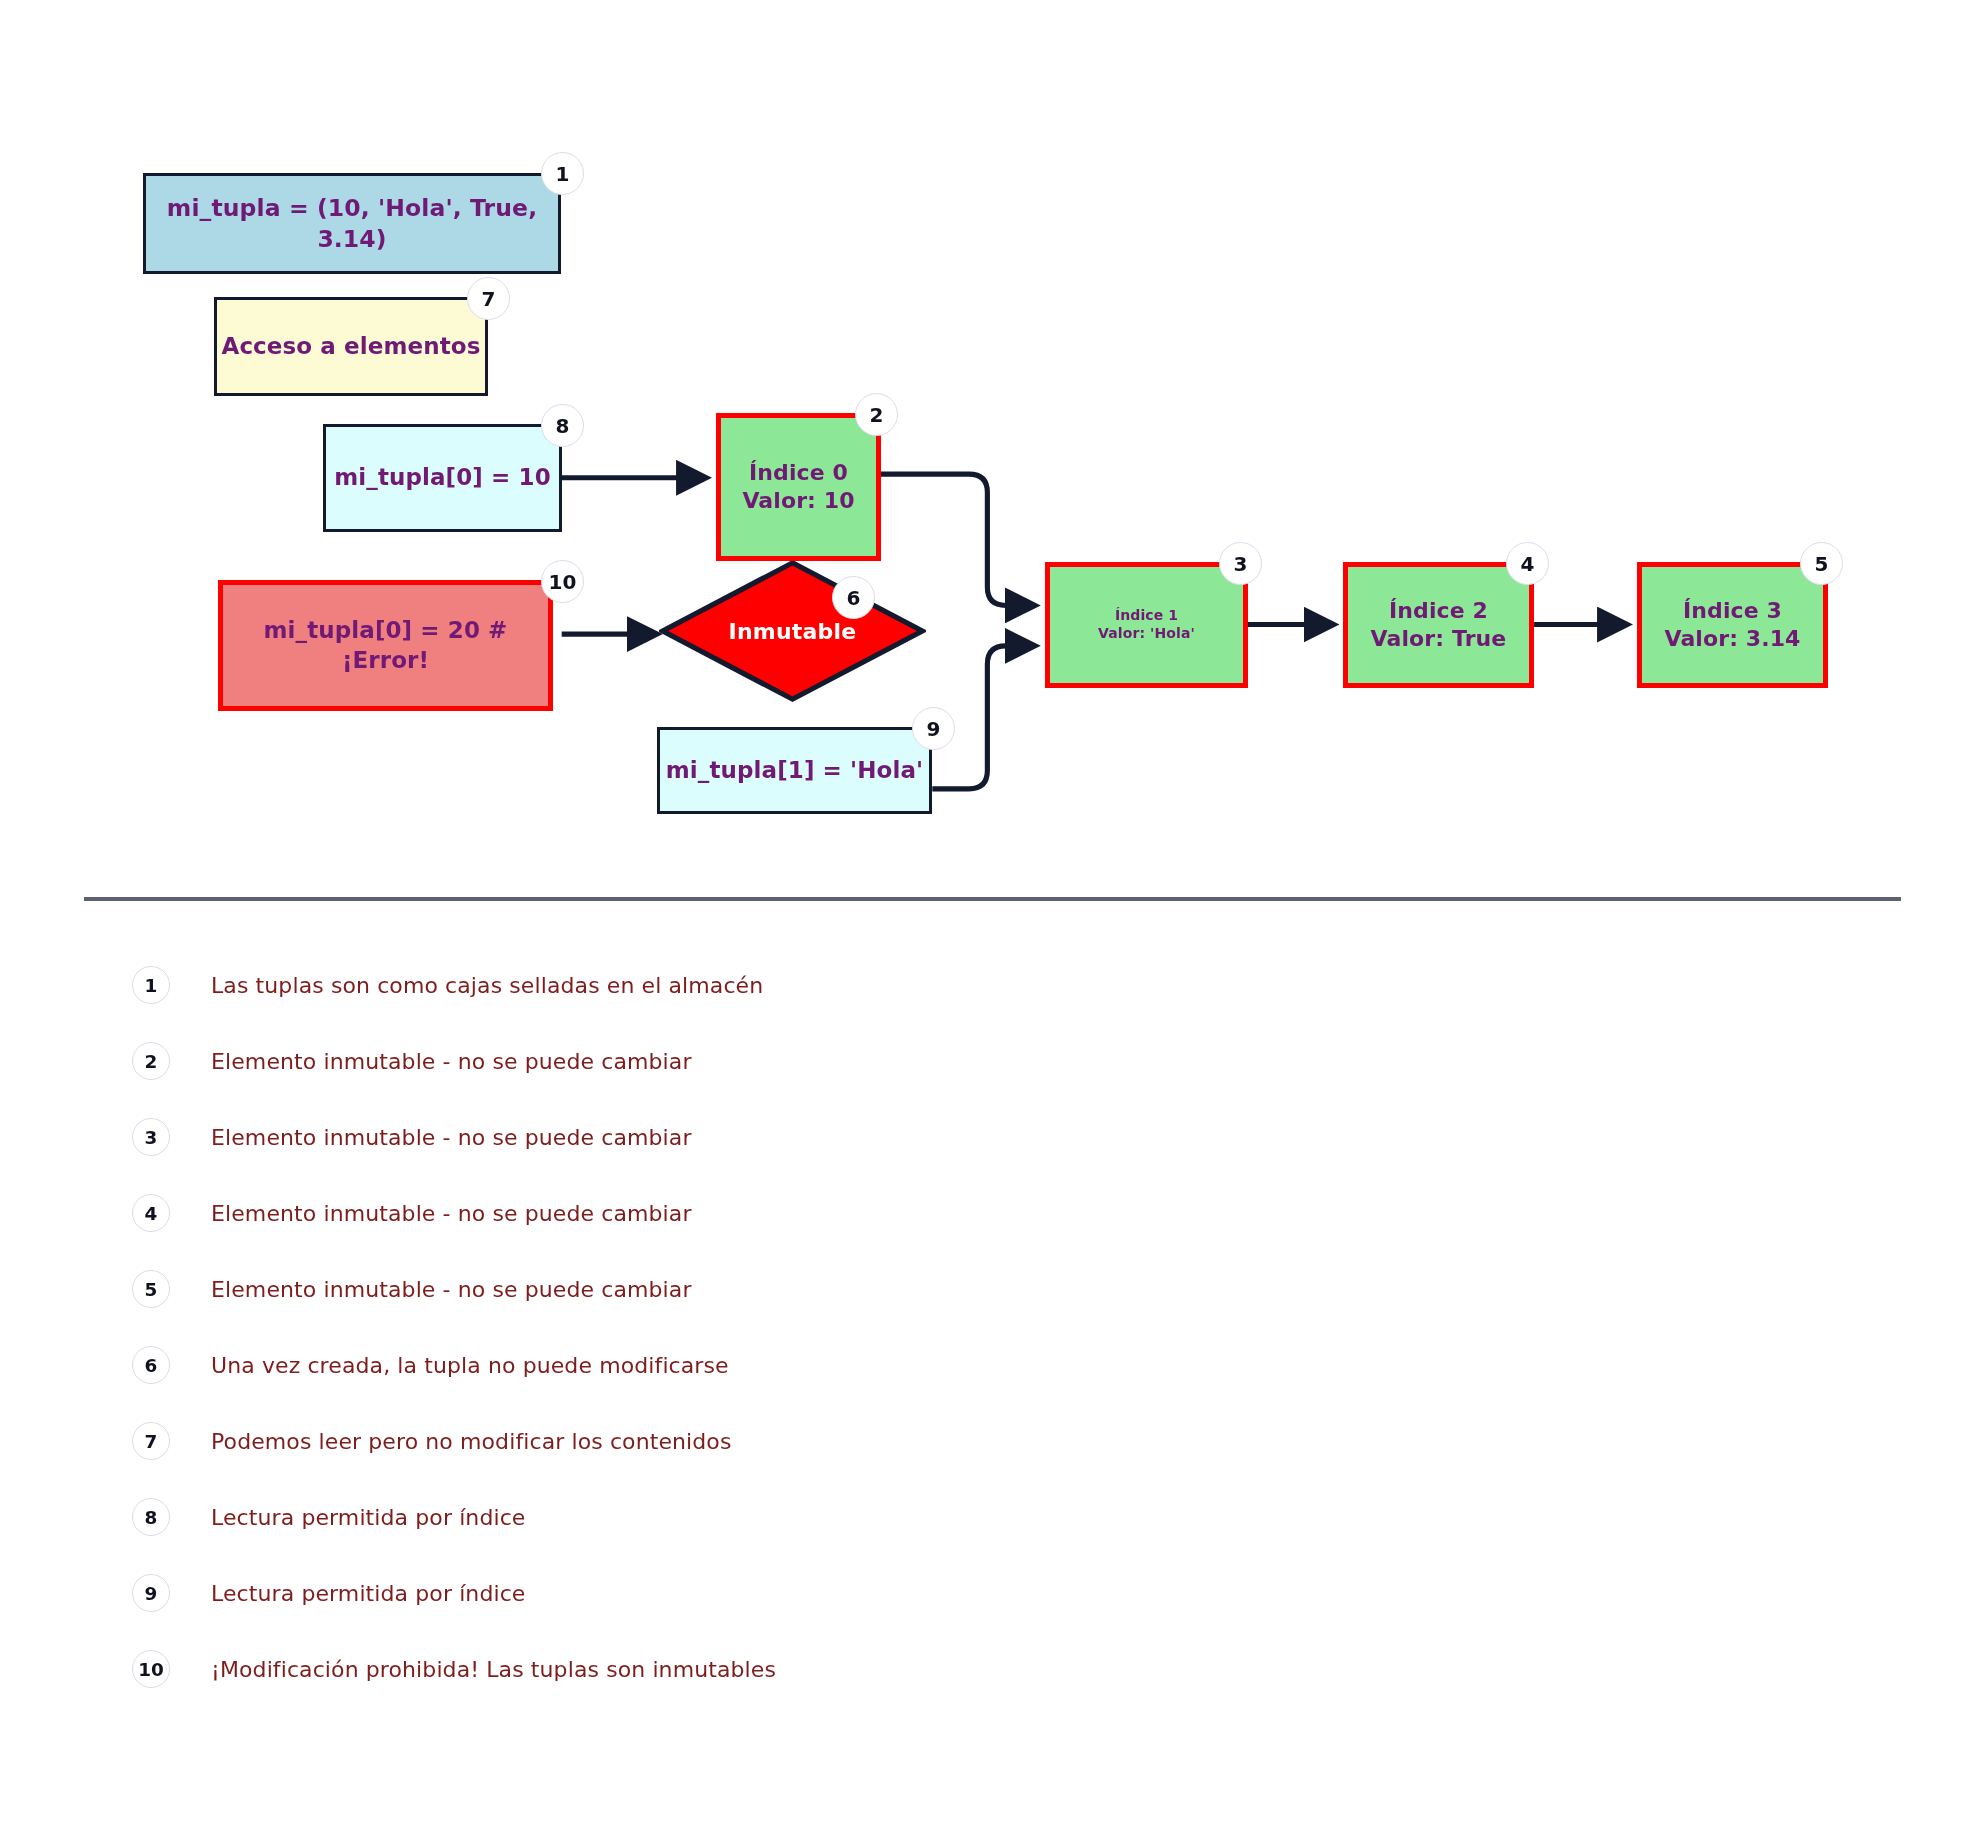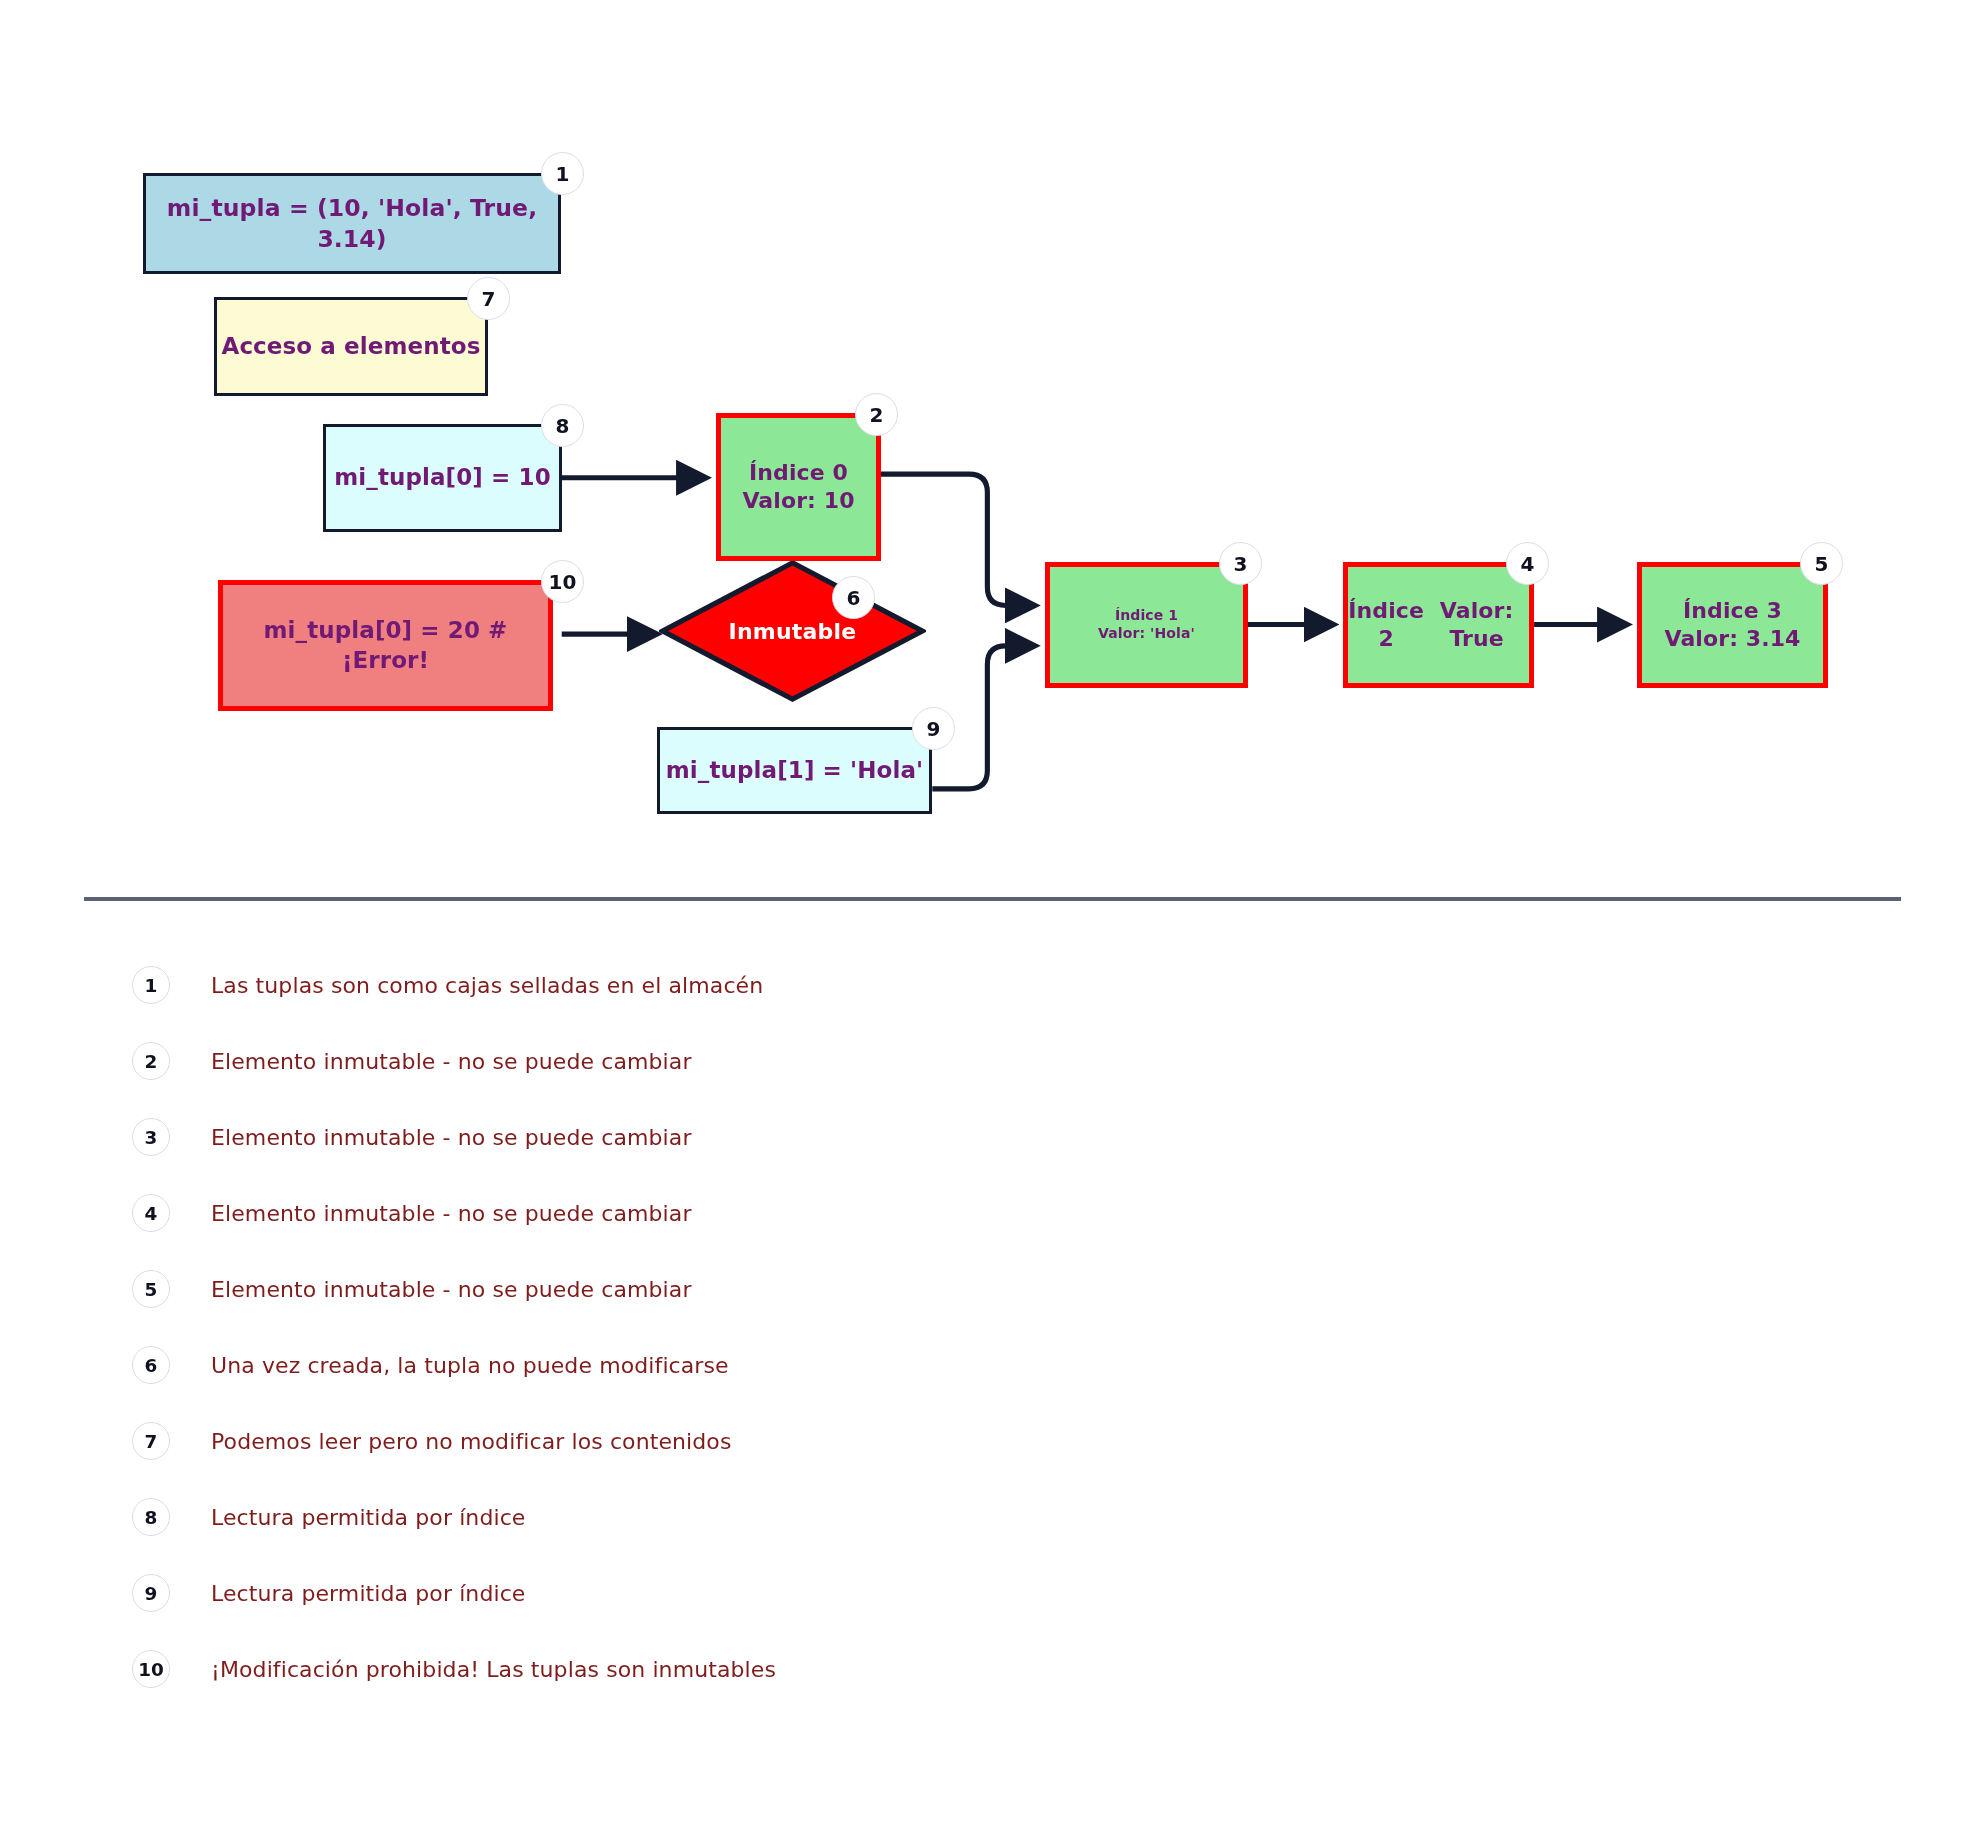--- a/index.html
+++ b/index.html
@@ -226,21 +226,21 @@
     </div>
 
     <div class="node red-edge n-green" style="left:1045px; top:562px; width:203px; height:126px; font-size:14px; flex-direction:column;">
       <span>Índice 1</span>
       <span>Valor: 'Hola'</span>
     </div>
     <div class="badge" style="left:1219px; top:542px;">
       <span>3</span>
     </div>
 
-    <div class="node red-edge n-green" style="left:1343px; top:562px; width:191px; height:126px; font-size:22px; flex-direction:row;">
+    <div class="node red-edge n-green" style="left:1343px; top:562px; width:191px; height:126px; font-size:22px; flex-direction:column;">
       <span>Índice 2</span>
       <span>Valor: True</span>
     </div>
     <div class="badge" style="left:1506px; top:542px;">
       <span>4</span>
     </div>
 
     <div class="node red-edge n-green" style="left:1637px; top:562px; width:191px; height:126px; font-size:22px; flex-direction:column;">
       <span>Índice 3</span>
       <span>Valor: 3.14</span>

